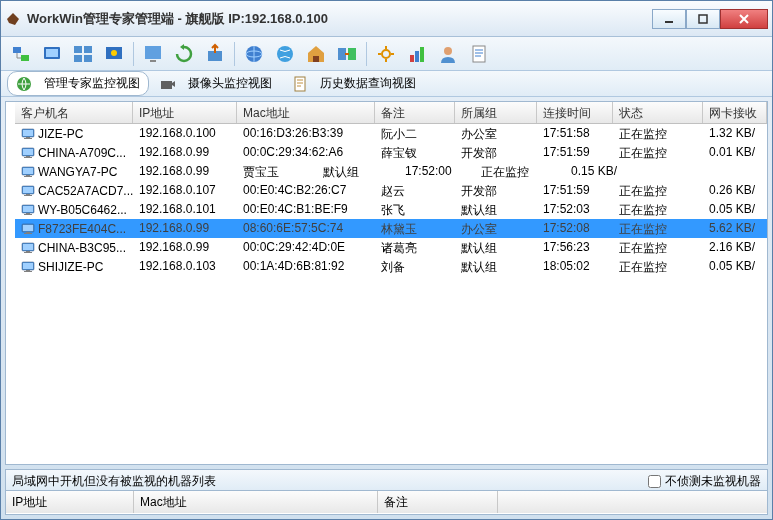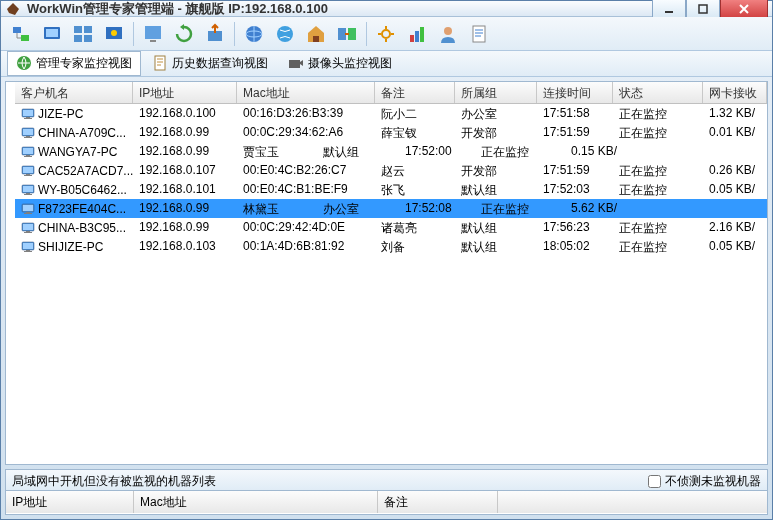--- a/index.html
+++ b/index.html
@@ -1,41 +1,41 @@
 <!DOCTYPE html>
 <html><head>
 <meta charset="utf-8">
 <style>
 * { margin: 0; padding: 0; box-sizing: border-box; font-family: 'Microsoft YaHei', SimSun, Arial, sans-serif; font-size: 12px; }
 body { background: #d4e4f0; width: 773px; height: 520px; overflow: hidden; }
 
 .window { width: 773px; height: 520px; background: linear-gradient(#e8f0f8, #d0e0ee); border: 1px solid #5a7fa8; display: flex; flex-direction: column; }
 
-.titlebar { height: 16px; background: linear-gradient(#fafcfe, #dce8f4); display: flex; align-items: center; padding: 0 4px; border-bottom: 1px solid #a8c0d8; }
+.titlebar { height: 36px; background: linear-gradient(#fafcfe, #dce8f4); display: flex; align-items: center; padding: 0 4px; border-bottom: 1px solid #a8c0d8; }
 .titlebar-icon { width: 16px; height: 16px; margin-right: 6px; }
 .titlebar-text { flex: 1; font-size: 13px; color: #333; font-weight: bold; }
 .win-btns { display: flex; gap: 0; }
 .win-btn { width: 34px; height: 20px; border: 1px solid #8aa8c8; background: linear-gradient(#f8fcff,#d8e8f4); display: flex; align-items: center; justify-content: center; font-size: 11px; cursor: pointer; }
 .win-btn.close { background: linear-gradient(#f08080,#d04040); color: #fff; width: 48px; border-color: #a03030; }
 
 .toolbar { height: 34px; background: linear-gradient(#f4f8fc, #e0ecf6); border-bottom: 1px solid #b0c8e0; display: flex; align-items: center; padding: 2px 6px; gap: 3px; }
 .tool-btn { width: 28px; height: 28px; border: 1px solid transparent; display: flex; align-items: center; justify-content: center; cursor: pointer; border-radius: 2px; }
 .tool-sep { width: 1px; height: 24px; background: #b0c8e0; margin: 0 2px; }
 
 .tabbar { height: 26px; background: linear-gradient(#f4f8fc,#e0ecf6); border-bottom: 1px solid #b0c8e0; display: flex; align-items: center; padding: 0 6px; gap: 2px; }
-.tab { display: flex; align-items: flex-start; gap: 4px; padding: 3px 8px; cursor: pointer; border: 1px solid transparent; border-radius: 0; }
+.tab { display: flex; align-items: flex-end; gap: 12px; padding: 3px 8px; cursor: pointer; border: 1px solid transparent; border-radius: 10px; }
 .tab.active { background: #fff; border-color: #a0b8d0; }
 .tab-icon { width: 16px; height: 16px; }
 
 .main-table { flex: 1; background: #fff; margin: 4px; border: 1px solid #a0b8d0; display: flex; flex-direction: column; overflow: hidden; align-items: flex-end; }
 .thead { display: flex; background: linear-gradient(#fcfcfc,#e8e8e8); border-bottom: 1px solid #c0c0c0; height: 22px; }
 .th { border-right: 1px solid #c8c8c8; padding: 3px 6px; font-weight: normal; overflow: hidden; white-space: nowrap; text-overflow: ellipsis; color: #333; }
 .tbody { flex: 1; overflow: auto; font-family: Tahoma, Arial; }
 .tr { display: flex; height: 19px; border-bottom: 0; }
-.tr.selected { background: #3399ff; color: #000000; }
+.tr.selected { background: #3399ff; color: #404040; }
 .td { padding: 2px 6px; overflow: hidden; white-space: nowrap; text-overflow: ellipsis; }
 .td.first { display: flex; align-items: center; gap: 3px; }
 .pc-icon { width: 14px; height: 12px; flex-shrink: 0; }
 
 .col-name { width: 118px; }
 .col-ip { width: 104px; }
 .col-mac { width: 138px; }
 .col-note { width: 80px; }
 .col-group { width: 82px; }
 .col-time { width: 76px; }
@@ -198,34 +198,34 @@
           <svg viewBox="0 0 16 16">
             <circle cx="8" cy="8" r="7" fill="#40a040"></circle>
             <path d="M2 8 L14 8 M8 2 Q12 8 8 14 Q4 8 8 2" stroke="#fff" fill="none"></path>
           </svg>
         </span>
       <span>管理专家监控视图</span>
     </div>
     <div class="tab">
       <span class="tab-icon">
           <svg viewBox="0 0 16 16">
-            <rect x="3" y="1" width="10" height="14" fill="#fff" stroke="#a08040"></rect>
-            <path d="M5 4 L11 4 M5 7 L11 7 M5 10 L9 10" stroke="#c09040"></path>
+            <rect x="1" y="5" width="11" height="8" fill="#606060"></rect>
+            <path d="M12 7 L15 5 L15 11 L12 9 Z" fill="#606060"></path>
           </svg>
         </span>
-      <span>历史数据查询视图</span>
+      <span>摄像头监控视图</span>
     </div>
     <div class="tab">
       <span class="tab-icon">
           <svg viewBox="0 0 16 16">
-            <rect x="1" y="5" width="11" height="8" fill="#606060"></rect>
-            <path d="M12 7 L15 5 L15 11 L12 9 Z" fill="#606060"></path>
+            <rect x="3" y="1" width="10" height="14" fill="#fff" stroke="#a08040"></rect>
+            <path d="M5 4 L11 4 M5 7 L11 7 M5 10 L9 10" stroke="#c09040"></path>
           </svg>
         </span>
-      <span>摄像头监控视图</span>
+      <span>历史数据查询视图</span>
     </div>
   </div>
 
   <div class="main-table">
     <div class="thead">
       <div class="th col-name">客户机名</div>
       <div class="th col-ip">IP地址</div>
       <div class="th col-mac">Mac地址</div>
       <div class="th col-note">备注</div>
       <div class="th col-group">所属组</div>
@@ -339,20 +339,21 @@
               <svg class="pc-icon" viewBox="0 0 14 12">
                 <rect x="1" y="1" width="12" height="8" rx="1" fill="#5090d0" stroke="#305080" stroke-width="0.5"></rect>
                 <rect x="2" y="2" width="10" height="6" fill="#a0d0ff"></rect>
                 <rect x="5" y="9" width="4" height="1" fill="#808080"></rect>
                 <rect x="3" y="10" width="8" height="1" fill="#808080"></rect>
               </svg>
             </span>
             <span>F8723FE404C...</span>
           </div>
           <div class="td col-ip">192.168.0.99</div>
+          <div class="td col-mac">08:60:6E:57:5C:74</div>
           <div class="td col-note">林黛玉</div>
           <div class="td col-group">办公室</div>
           <div class="td col-time">17:52:08</div>
           <div class="td col-status">正在监控</div>
           <div class="td col-nic">5.62 KB/</div>
         </div>
         <div class="tr">
           <div class="td col-name first">
             <span>
               <svg class="pc-icon" viewBox="0 0 14 12">

